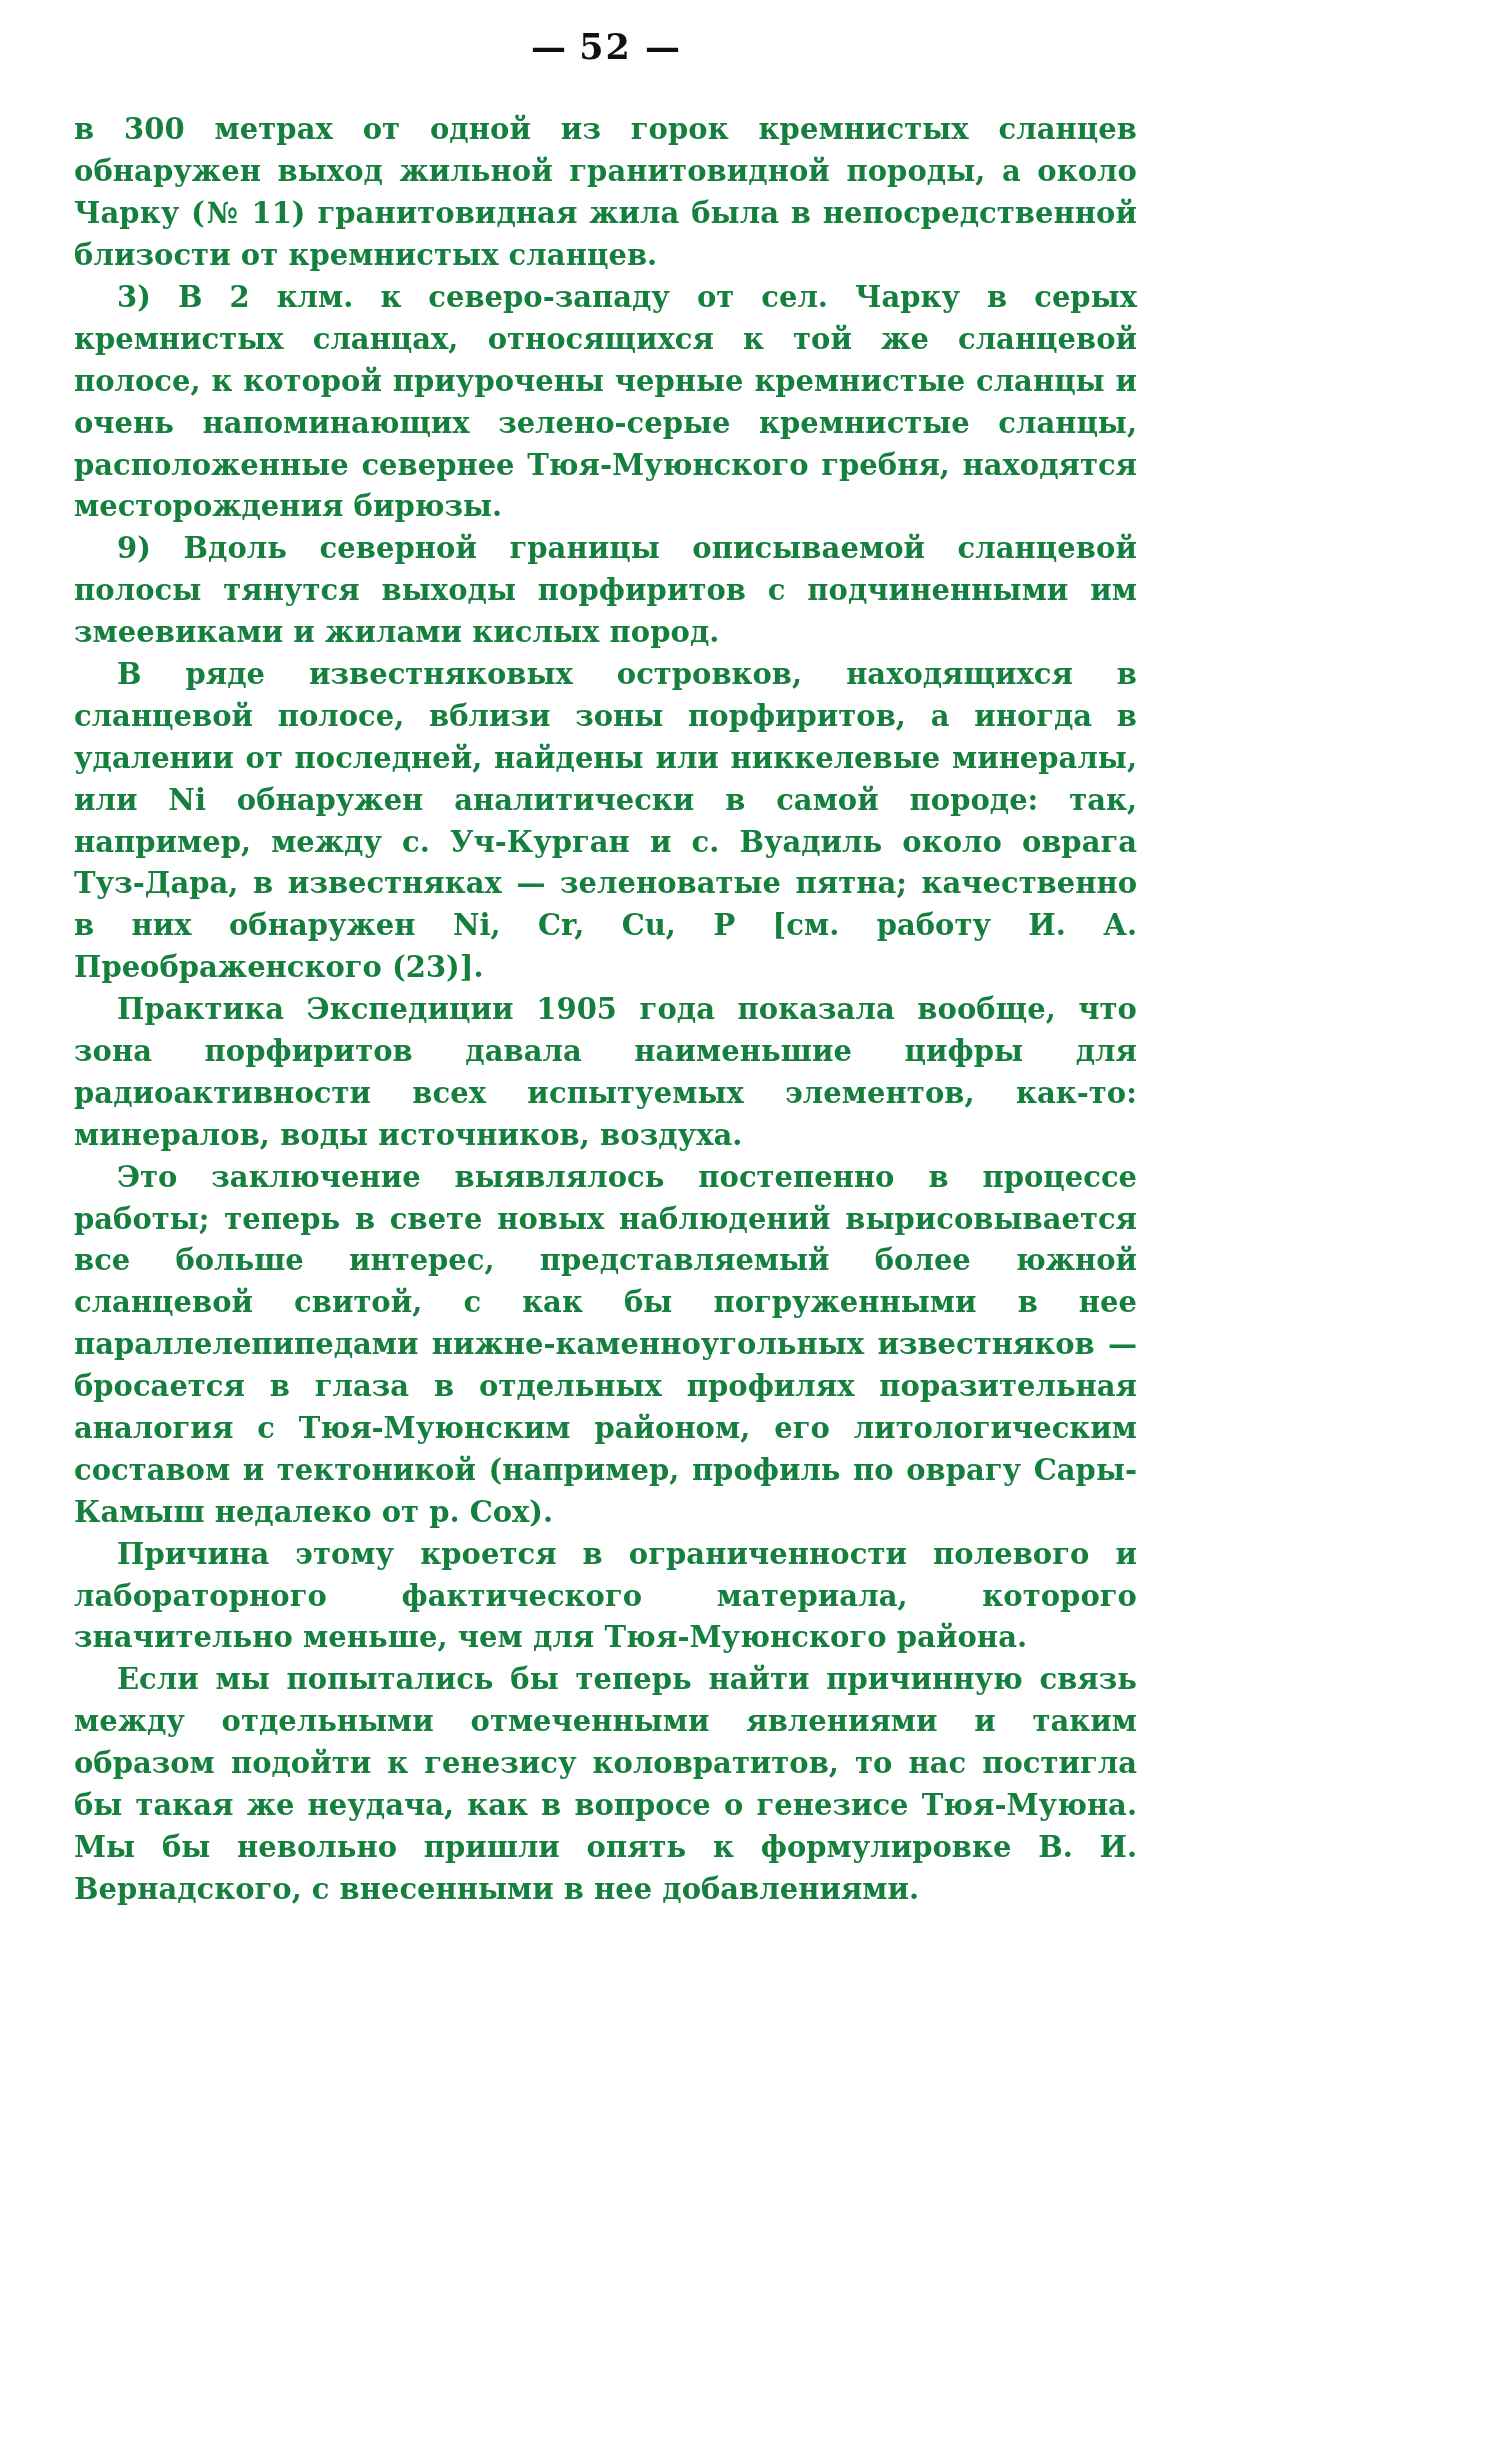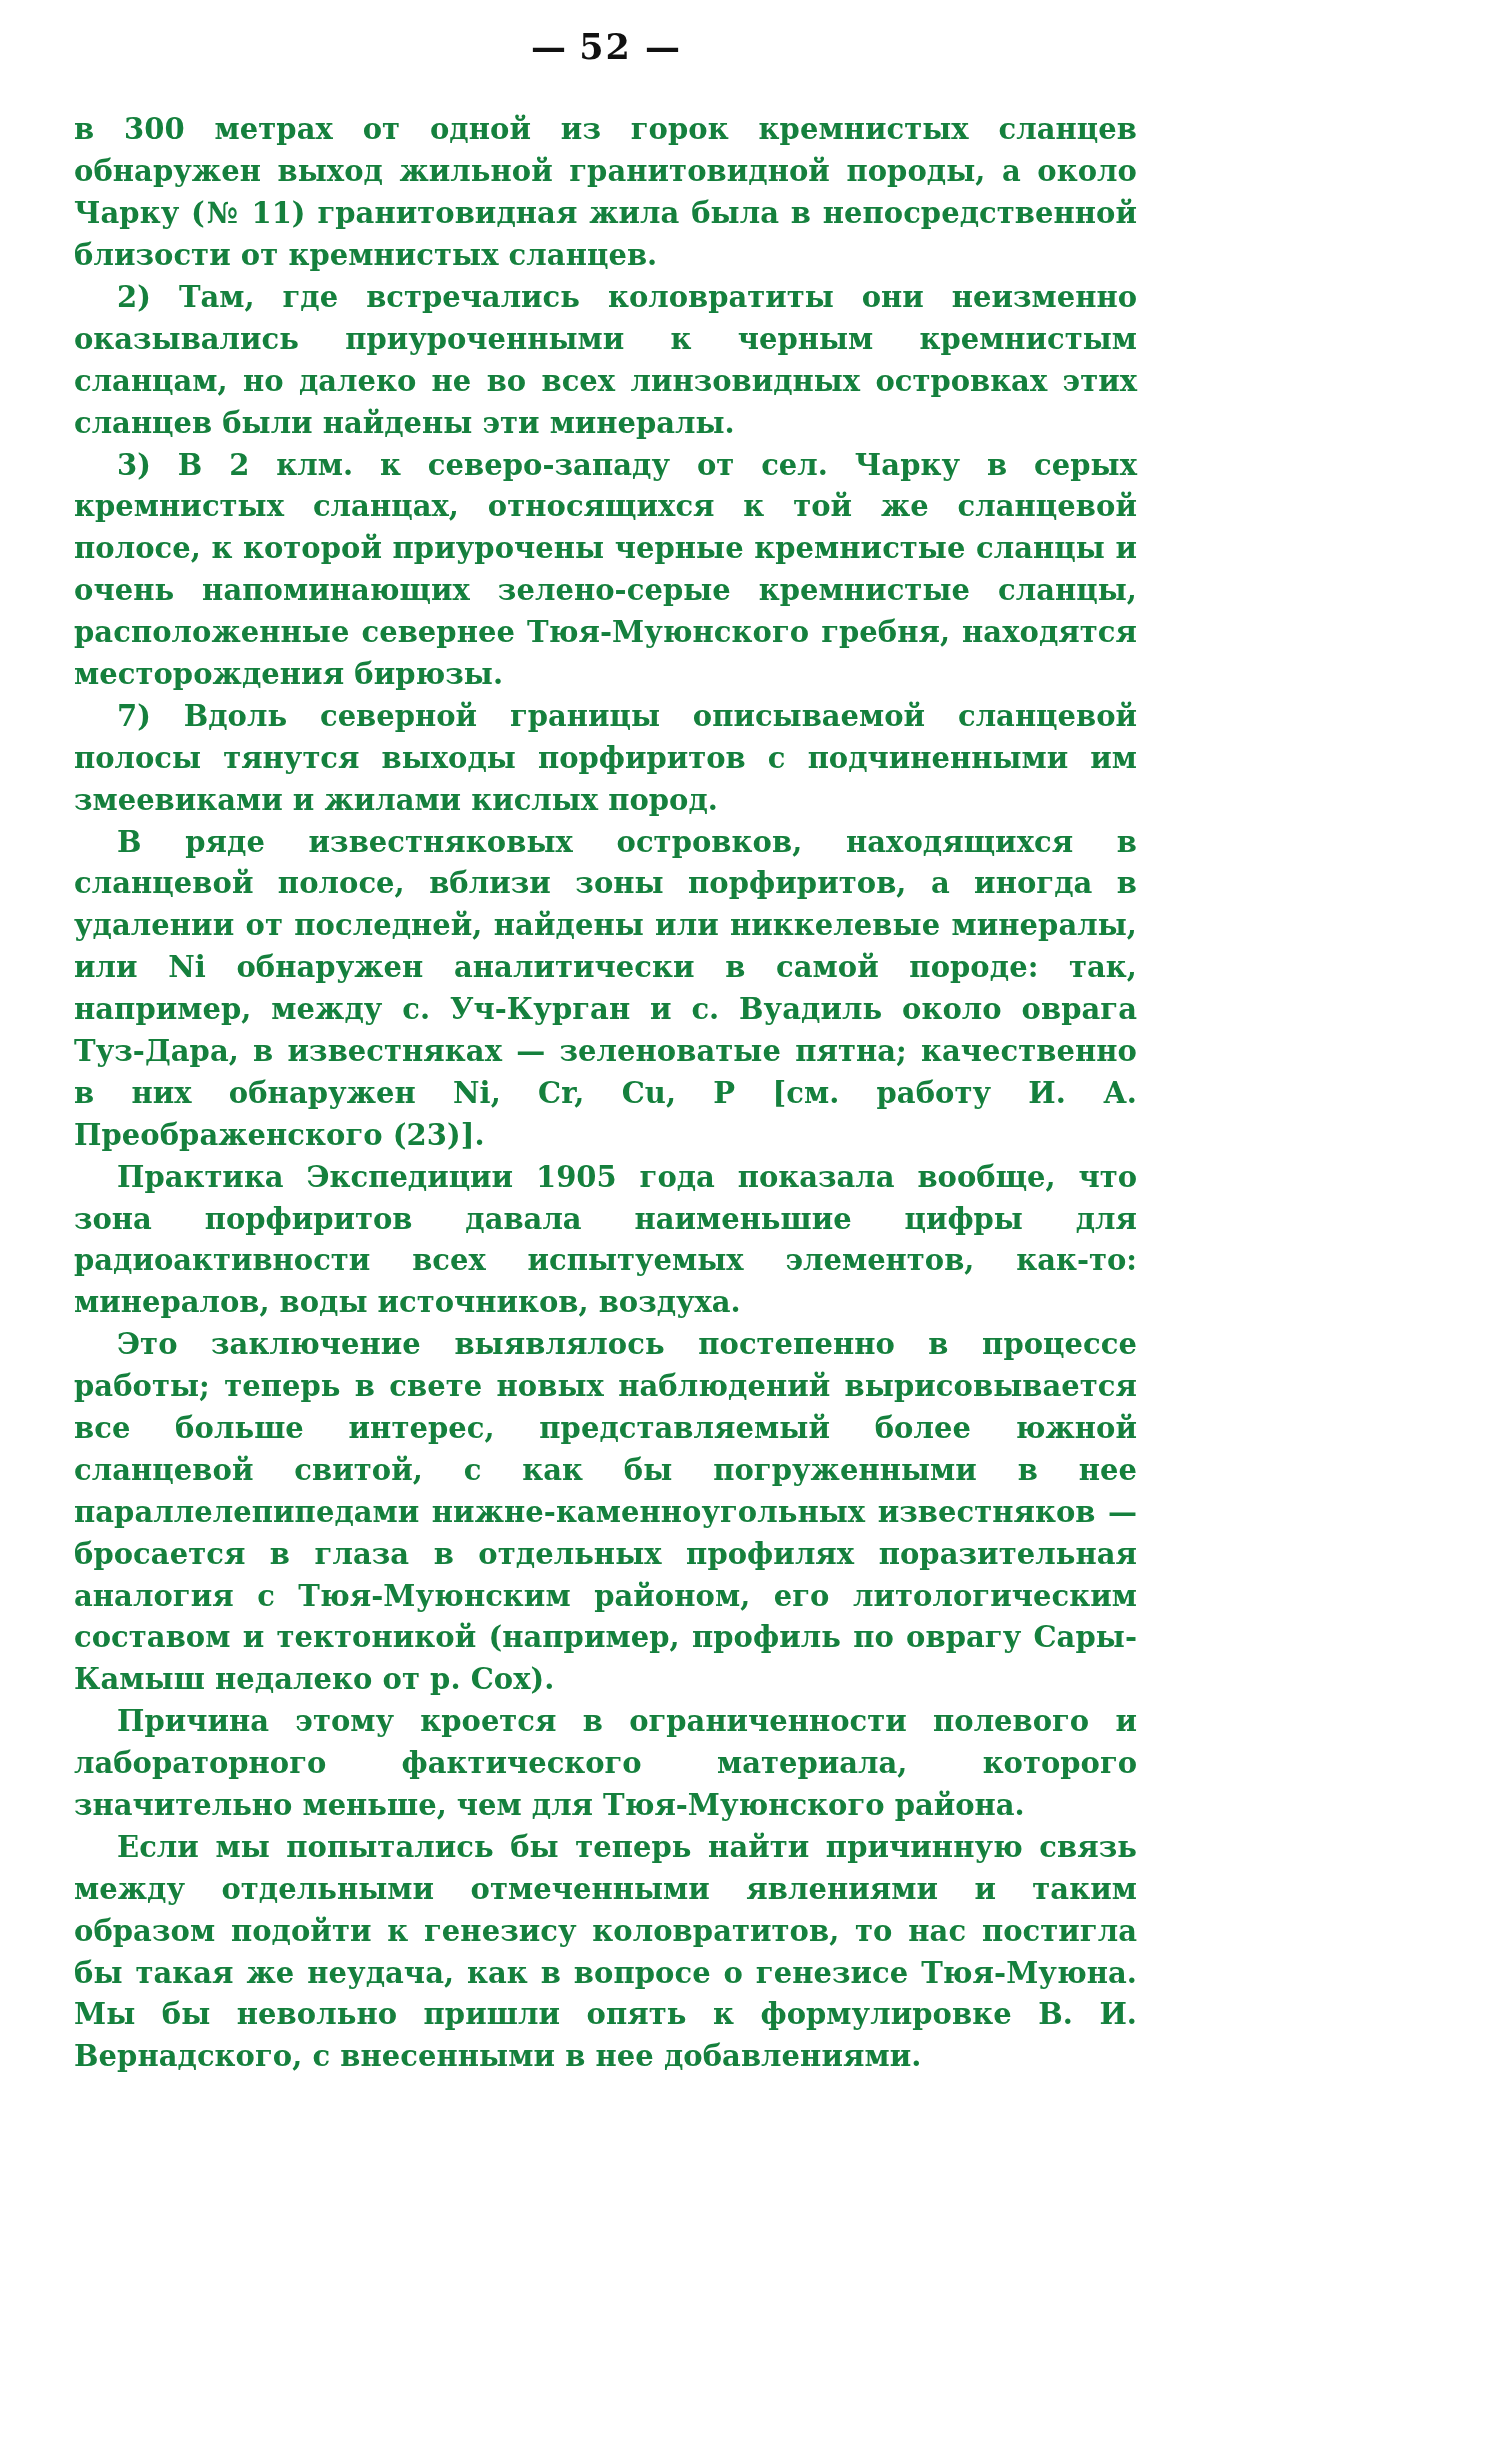--- a/index.html
+++ b/index.html
@@ -61,23 +61,22 @@
 <body>
 
 <div class="page">
 
   <div class="page-header">
     <span class="dash">—</span><span>52</span><span class="dash">—</span>
   </div>
 
   <div class="body-text">
     <p class="para">в 300 метрах от одной из горок кремнистых сланцев обнаружен выход жильной гранитовидной породы, а около Чарку (№ 11) гранитовидная жила была в непосредственной близости от кремнистых сланцев.</p>
-    <p class="para indent">2) Там, где встречались коловратиты они неизменно оказывались приуроченными к черным кремнистым сланцам, но далеко не во всех линзовидных островках этих сланцев были найдены эти минералы.</p>
     <p class="para indent">3) В 2 клм. к северо-западу от сел. Чарку в серых кремнистых сланцах, относящихся к той же сланцевой полосе, к которой приурочены черные кремнистые сланцы и очень напоминающих зелено-серые кремнистые сланцы, расположенные севернее Тюя-Муюнского гребня, находятся месторождения бирюзы.</p>
-    <p class="para indent">7) Вдоль северной границы описываемой сланцевой полосы тянутся выходы порфиритов с подчиненными им змеевиками и жилами кислых пород.</p>
+    <p class="para indent">9) Вдоль северной границы описываемой сланцевой полосы тянутся выходы порфиритов с подчиненными им змеевиками и жилами кислых пород.</p>
     <p class="para indent">В ряде известняковых островков, находящихся в сланцевой полосе, вблизи зоны порфиритов, а иногда в удалении от последней, найдены или никкелевые минералы, или Ni обнаружен аналитически в самой породе: так, например, между с. Уч-Курган и с. Вуадиль около оврага Туз-Дара, в известняках — зеленоватые пятна; качественно в них обнаружен Ni, Cr, Cu, P [см. работу И. А. Преображенского (23)].</p>
     <p class="para indent">Практика Экспедиции 1905 года показала вообще, что зона порфиритов давала наименьшие цифры для радиоактивности всех испытуемых элементов, как-то: минералов, воды источников, воздуха.</p>
     <p class="para indent">Это заключение выявлялось постепенно в процессе работы; теперь в свете новых наблюдений вырисовывается все больше интерес, представляемый более южной сланцевой свитой, с как бы погруженными в нее параллелепипедами нижне-каменноугольных известняков — бросается в глаза в отдельных профилях поразительная аналогия с Тюя-Муюнским районом, его литологическим составом и тектоникой (например, профиль по оврагу Сары-Камыш недалеко от р. Сох).</p>
     <p class="para indent">Причина этому кроется в ограниченности полевого и лабораторного фактического материала, которого значительно меньше, чем для Тюя-Муюнского района.</p>
     <p class="para indent">Если мы попытались бы теперь найти причинную связь между отдельными отмеченными явлениями и таким образом подойти к генезису коловратитов, то нас постигла бы такая же неудача, как в вопросе о генезисе Тюя-Муюна. Мы бы невольно пришли опять к формулировке В. И. Вернадского, с внесенными в нее добавлениями.</p>
   </div>
 
 </div>
 
 

